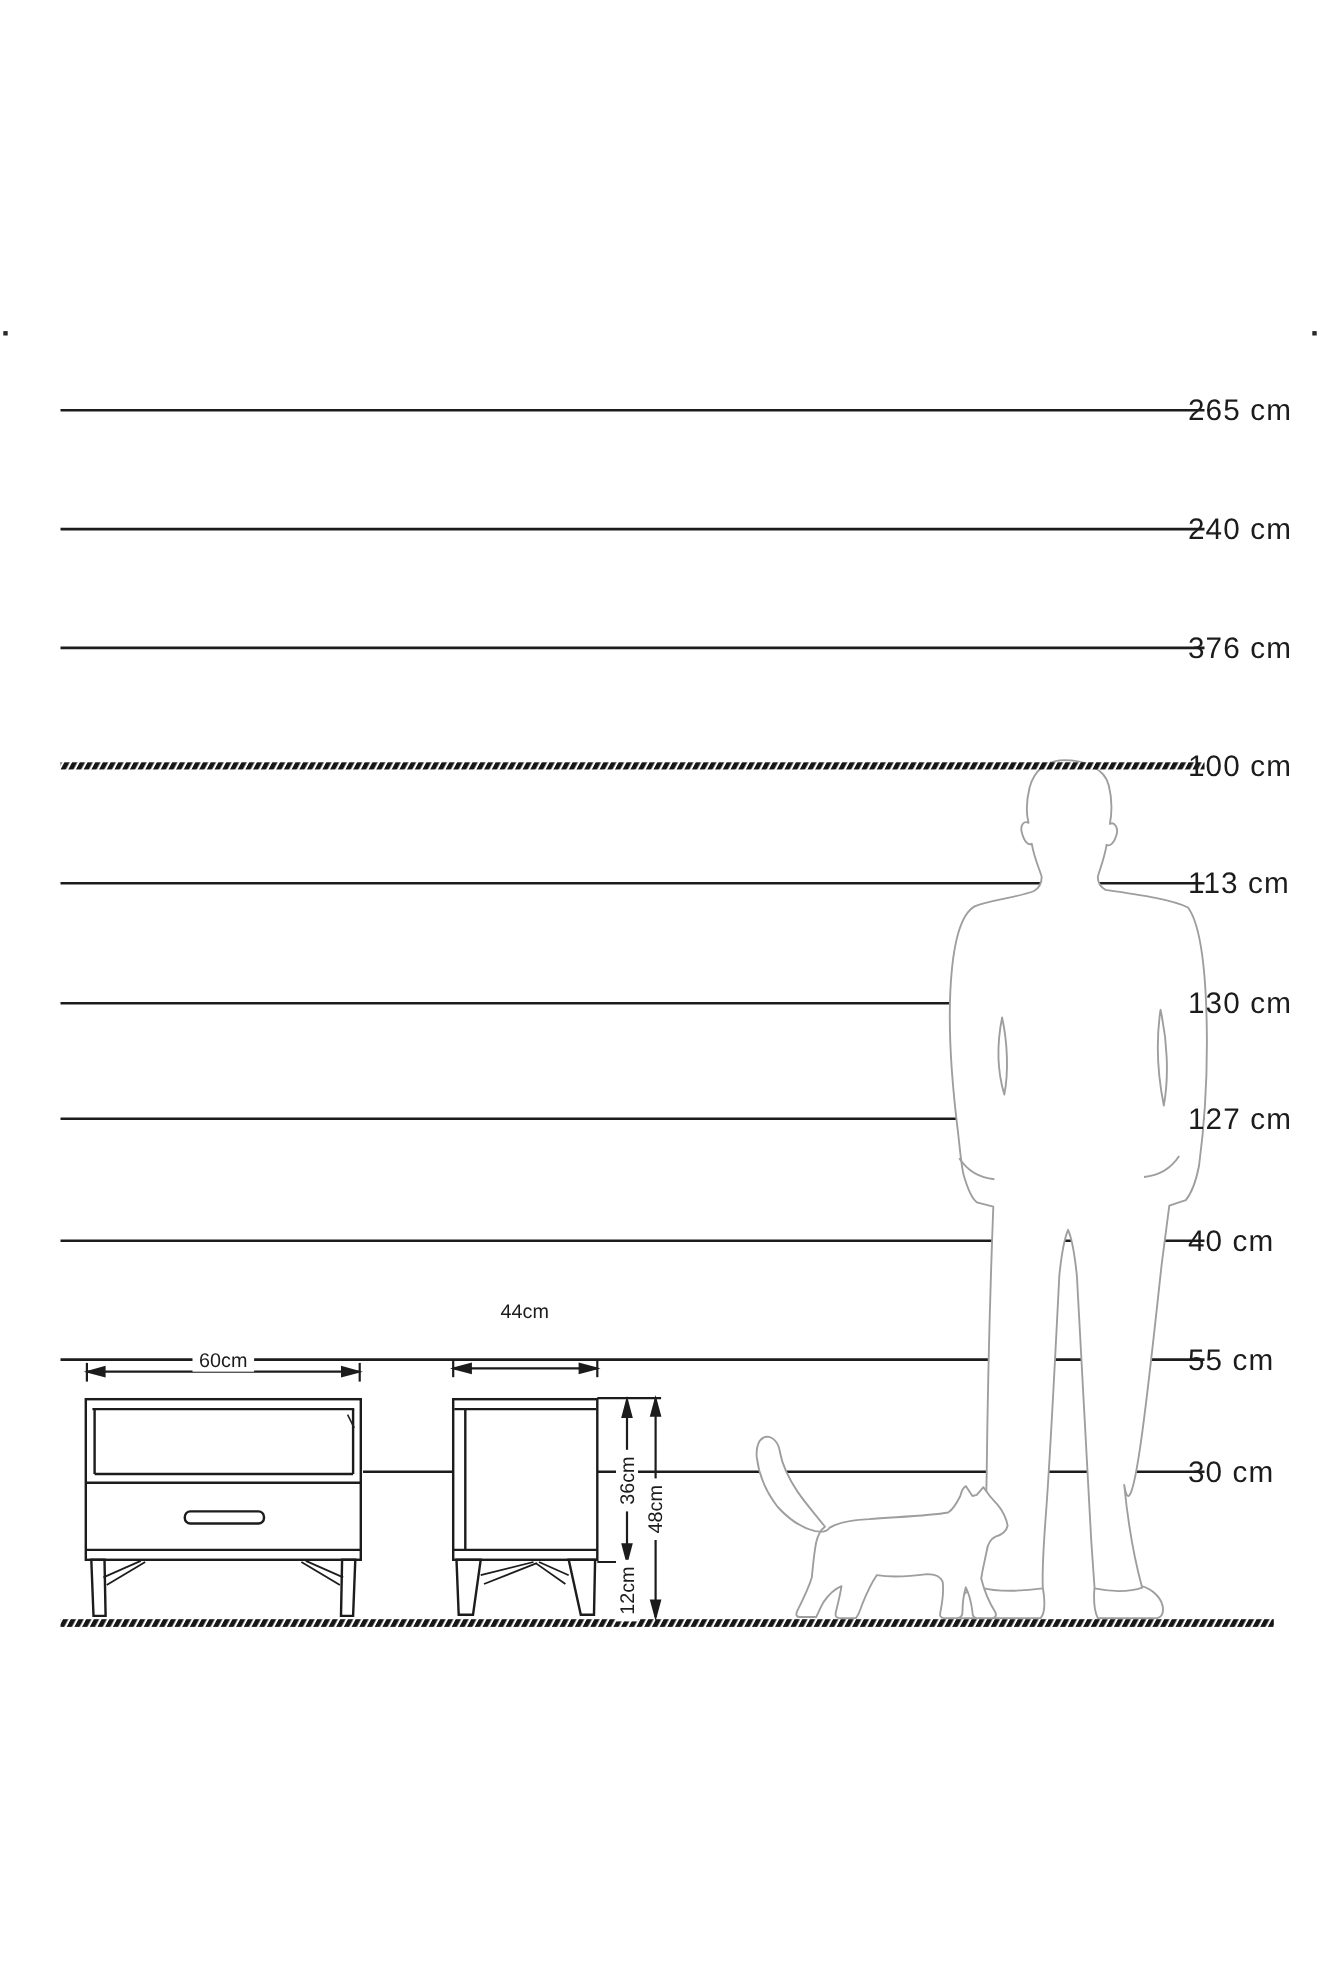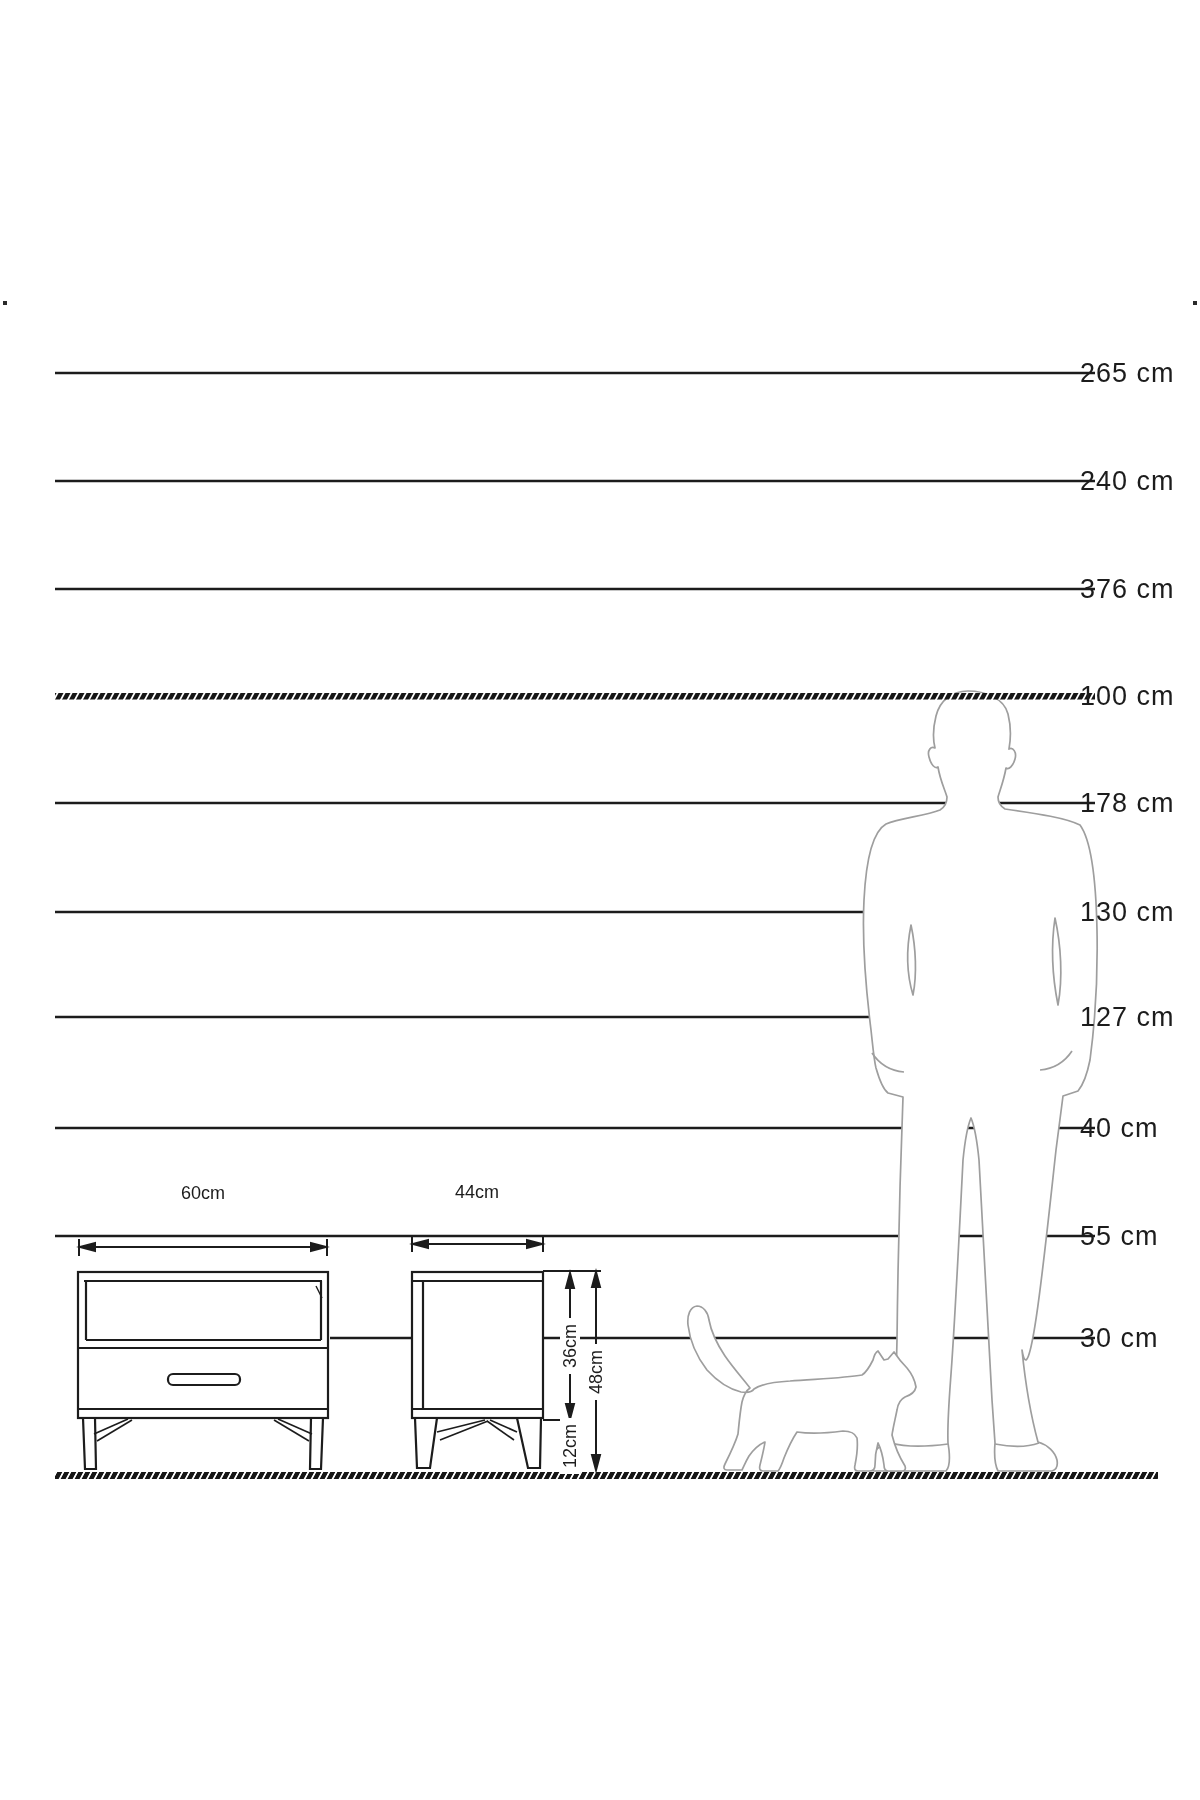--- a/index.html
+++ b/index.html
@@ -212,28 +212,28 @@
       <line x1="596" y1="1272" x2="596" y2="1470"></line>
       <polygon points="596,1272 592,1287 600,1287"></polygon>
       <polygon points="596,1470 592,1455 600,1455"></polygon>
     </g>
   </svg>
 
   <div class="scale-label" style="top:357px">265 cm</div>
   <div class="scale-label" style="top:465px">240 cm</div>
   <div class="scale-label" style="top:573px">376 cm</div>
   <div class="scale-label" style="top:680px">100 cm</div>
-  <div class="scale-label" style="top:787px">178 cm</div>
+  <div class="scale-label" style="top:787px">113 cm</div>
   <div class="scale-label" style="top:896px">130 cm</div>
   <div class="scale-label" style="top:1001px">127 cm</div>
   <div class="scale-label" style="top:1112px">40 cm</div>
   <div class="scale-label" style="top:1220px">55 cm</div>
   <div class="scale-label" style="top:1322px">30 cm</div>
 
-  <div class="dim-label" style="left:175px;top:1183px">60cm</div>
+  <div class="dim-label" style="left:175px;top:1227px">60cm</div>
   <div class="dim-label" style="left:449px;top:1182px">44cm</div>
   <div class="dim-label vert" style="left:542px;top:1336px">36cm</div>
   <div class="dim-label vert" style="left:568px;top:1362px">48cm</div>
   <div class="dim-label vert" style="left:542px;top:1436px">12cm</div>
 
   <div class="artifact-dot" style="left:3px;top:301px"></div>
   <div class="artifact-dot" style="left:1193px;top:301px"></div>
 
 </div>
 

